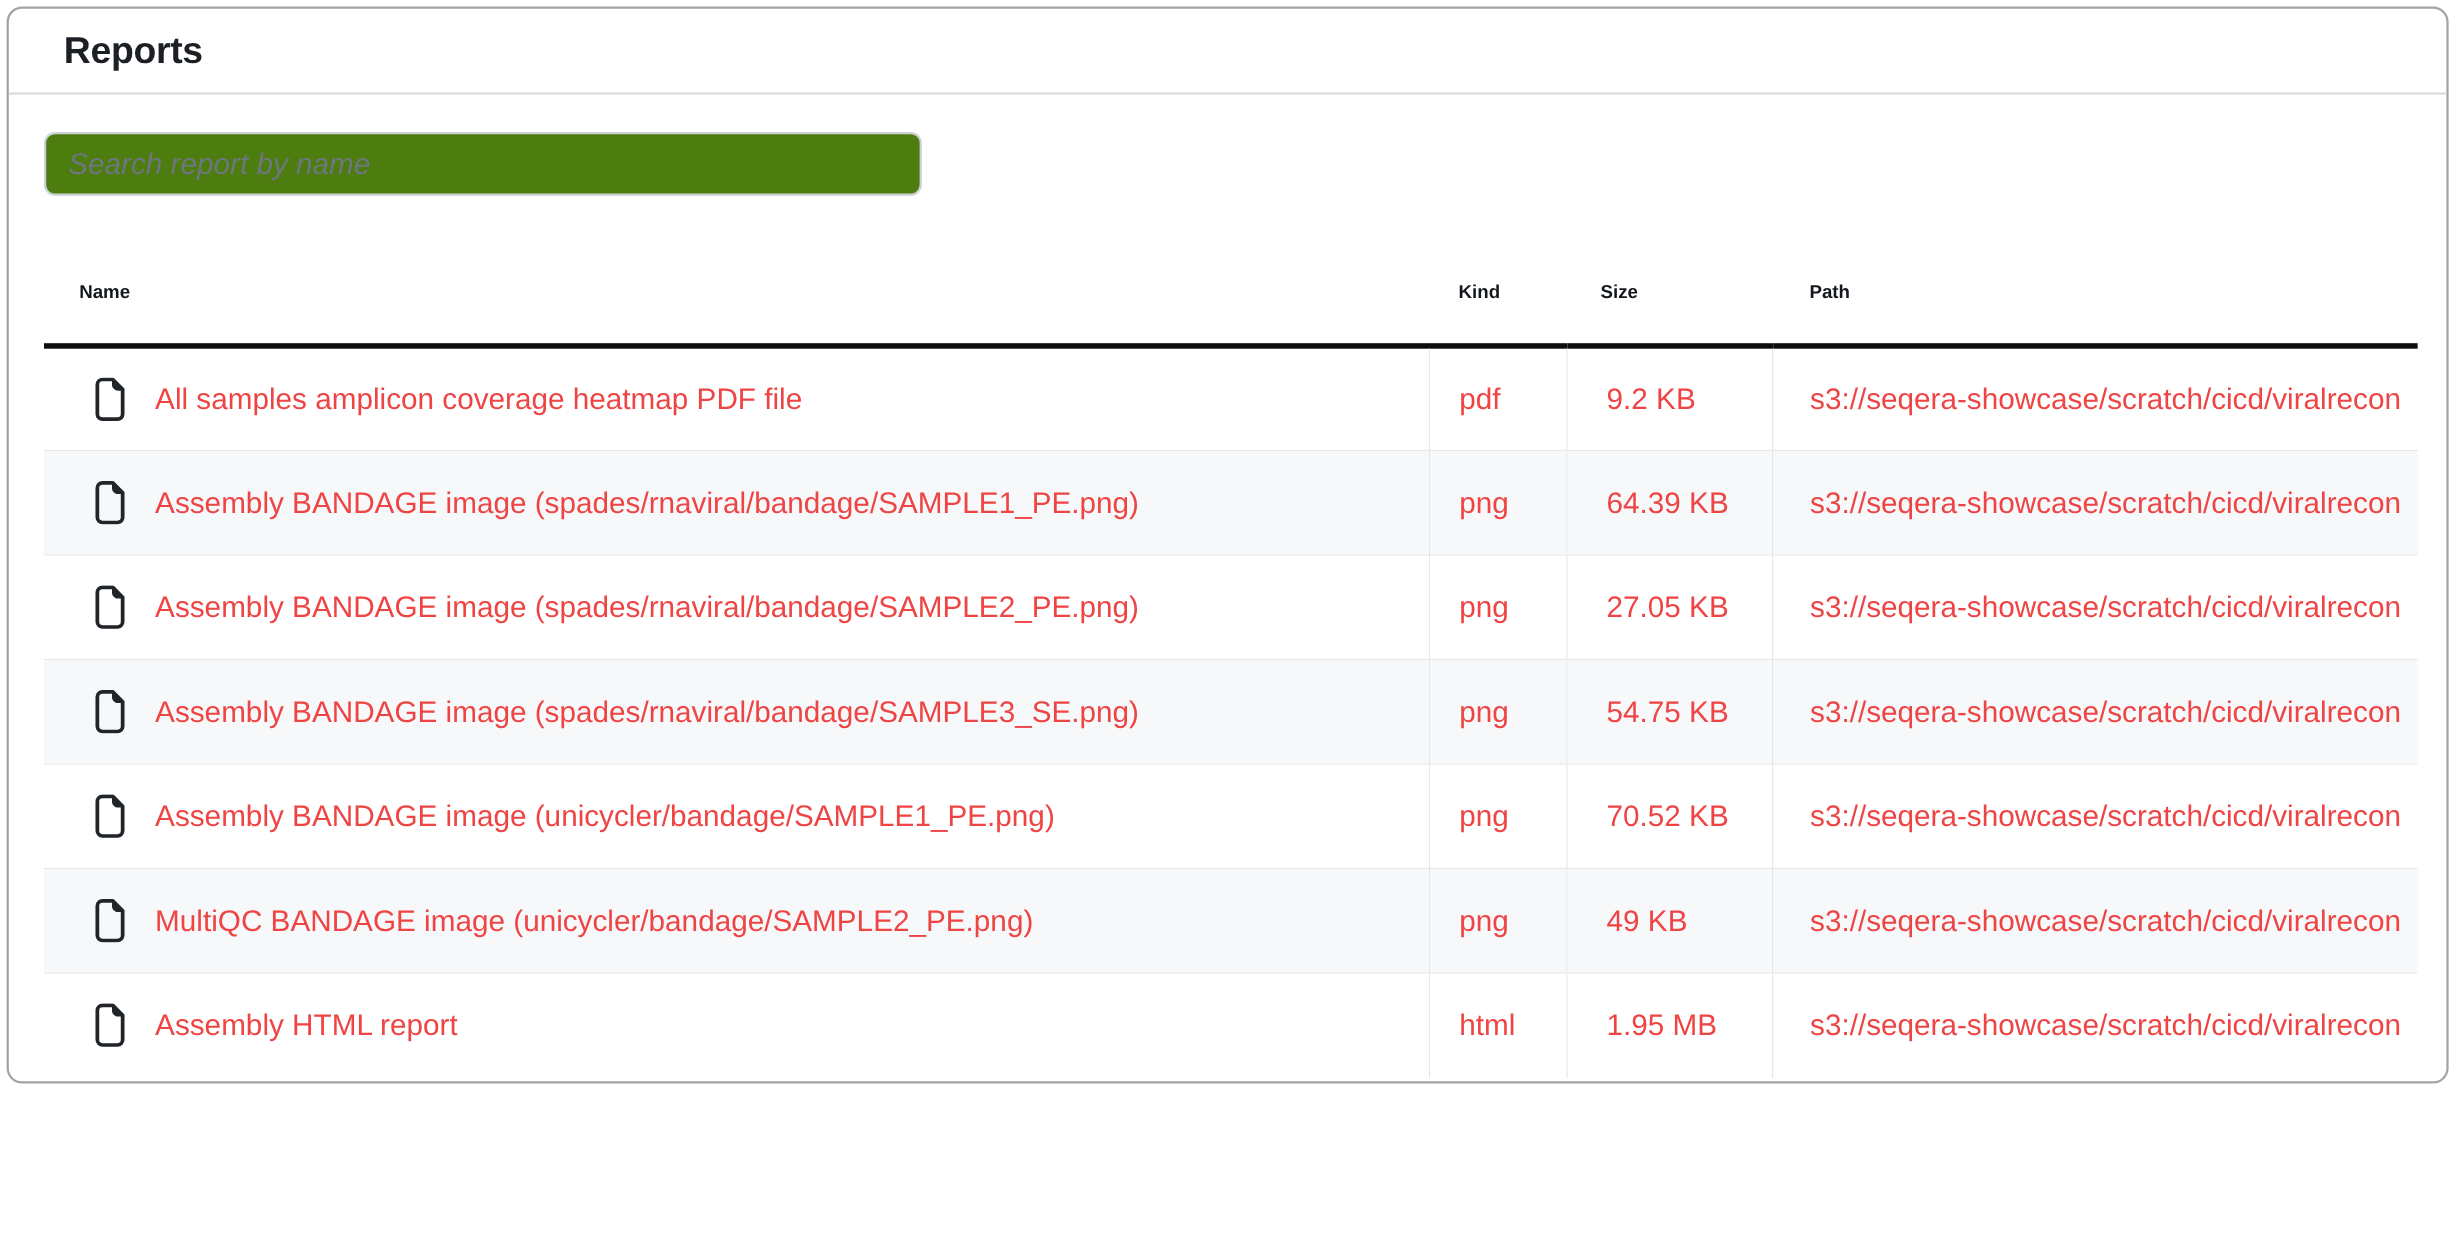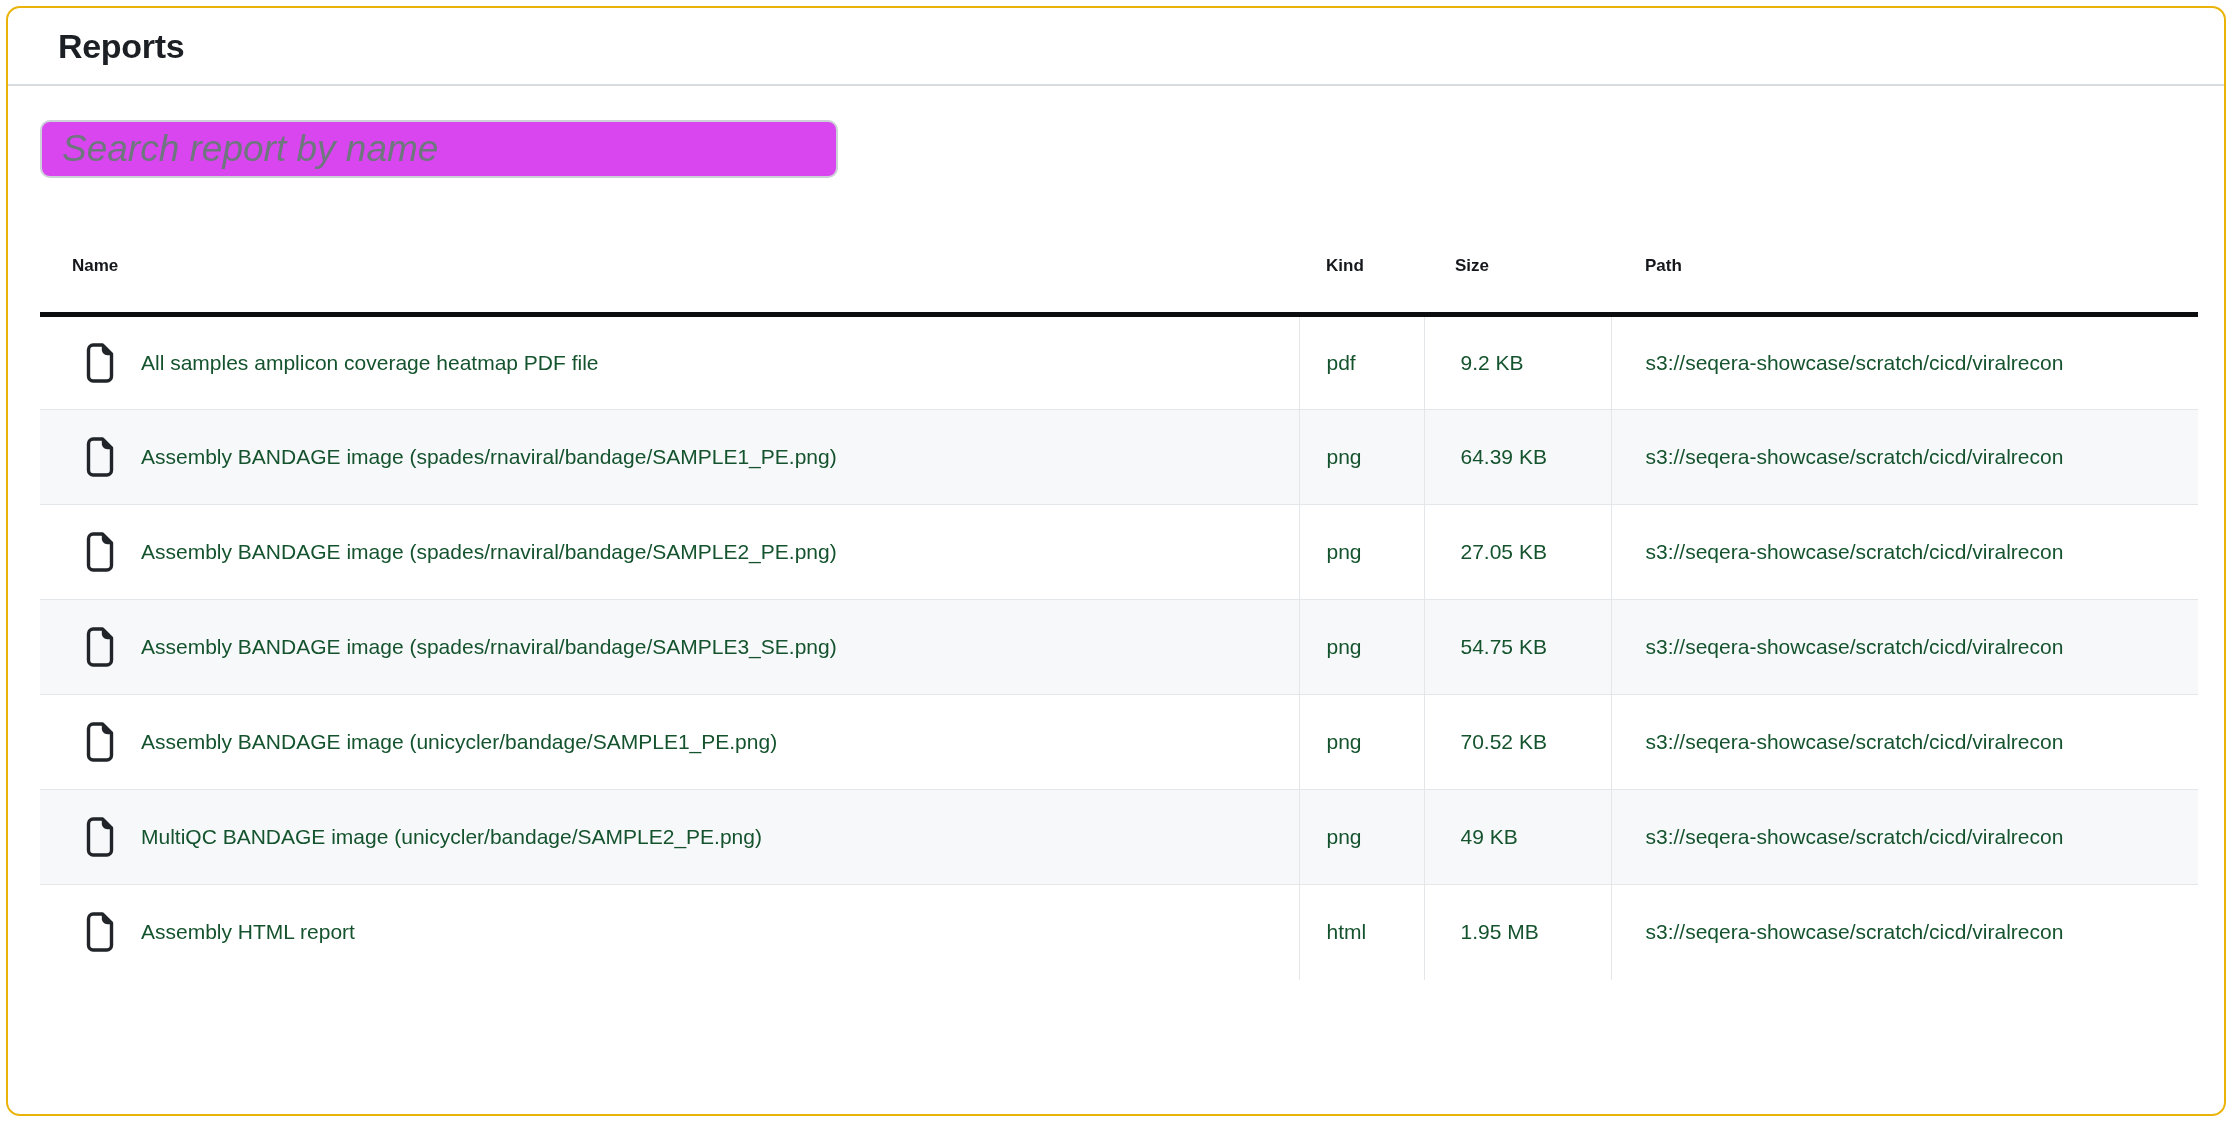--- a/index.html
+++ b/index.html
@@ -6,23 +6,23 @@
   html, body {
     width: 2232px; height: 1122px;
     background: #ffffff;
     font-family: "Liberation Sans", "DejaVu Sans", sans-serif;
     color: #212529;
     overflow: hidden;
   }
   .card {
     position: absolute;
     left: 6px; top: 6px;
-    width: 2220px; height: 1110px;
+    width: 2220px; height: 979px;
     background: #ffffff;
-    border: 2px solid #eab308;
+    border: 2px solid #a3a3a3;
     border-radius: 14px;
   }
   .card-header {
     height: 78px;
     border-bottom: 2px solid #d9dcdf;
     display: flex;
     align-items: center;
     padding-left: 50px;
   }
   .title {
@@ -33,25 +33,25 @@
   }
   .card-body {
     padding: 34px 26px 0 32px;
   }
   .search {
     width: 798px;
     height: 58px;
     border: 2px solid #cbd1d6;
     border-radius: 10px;
     padding: 0 20px;
-    font-size: 37px;
+    font-size: 27px;
     font-family: "Liberation Sans", "DejaVu Sans", sans-serif;
     color: #212529;
     outline: none;
-    background: #d946ef;
+    background: #4d7c0f;
   }
   .search::placeholder {
     color: #6e767e;
     font-style: italic;
     opacity: 1;
   }
   .table-wrap {
     margin-top: 54px;
     height: 817px;
     overflow: hidden;
@@ -72,22 +72,22 @@
     padding: 24px 0 36px 0;
     border-bottom: 5px solid #0b0d0e;
     white-space: nowrap;
   }
   th.h-name { padding-left: 32px; }
   th.h-kind { padding-left: 27px; }
   th.h-size { padding-left: 31px; }
   th.h-path { padding-left: 34px; }
   tbody td {
     height: 95px;
-    font-size: 21px;
-    color: #14532d;
+    font-size: 27px;
+    color: #ef4444;
     vertical-align: middle;
     white-space: nowrap;
     overflow: hidden;
   }
   tbody tr { background: #ffffff; }
   tbody tr:nth-child(even) { background: #f7f8fa; }
   tbody tr + tr td { border-top: 1px solid #e4e7ea; }
   tbody td + td { border-left: 1px solid #e4e7ea; }
   td.cell-name { padding-left: 45px; }
   td.cell-kind { padding-left: 27px; }

